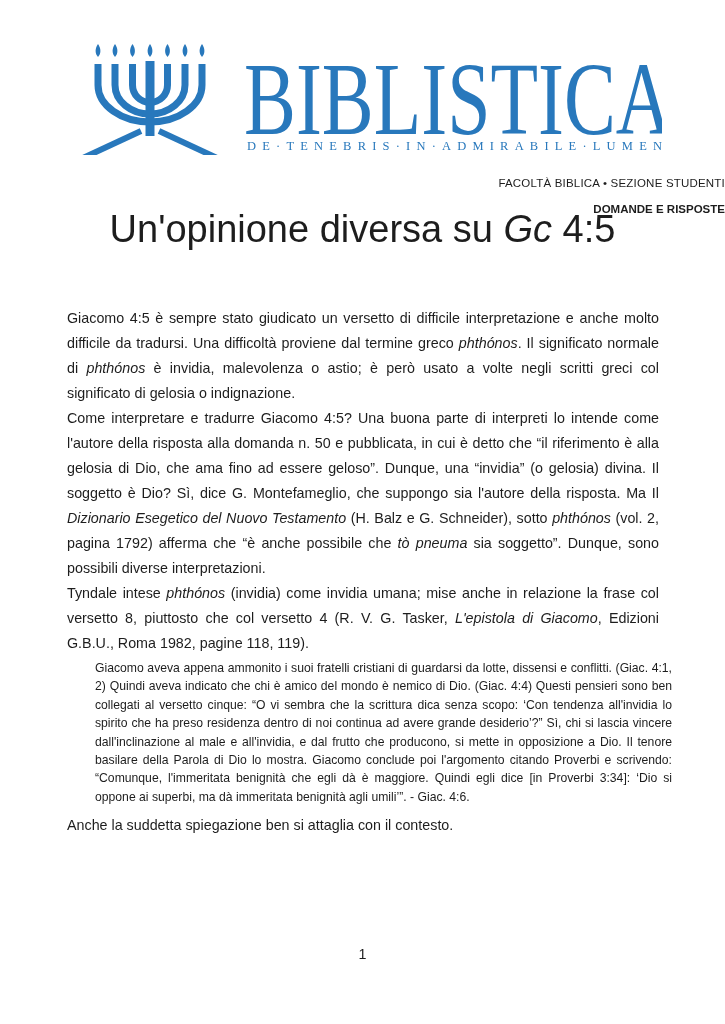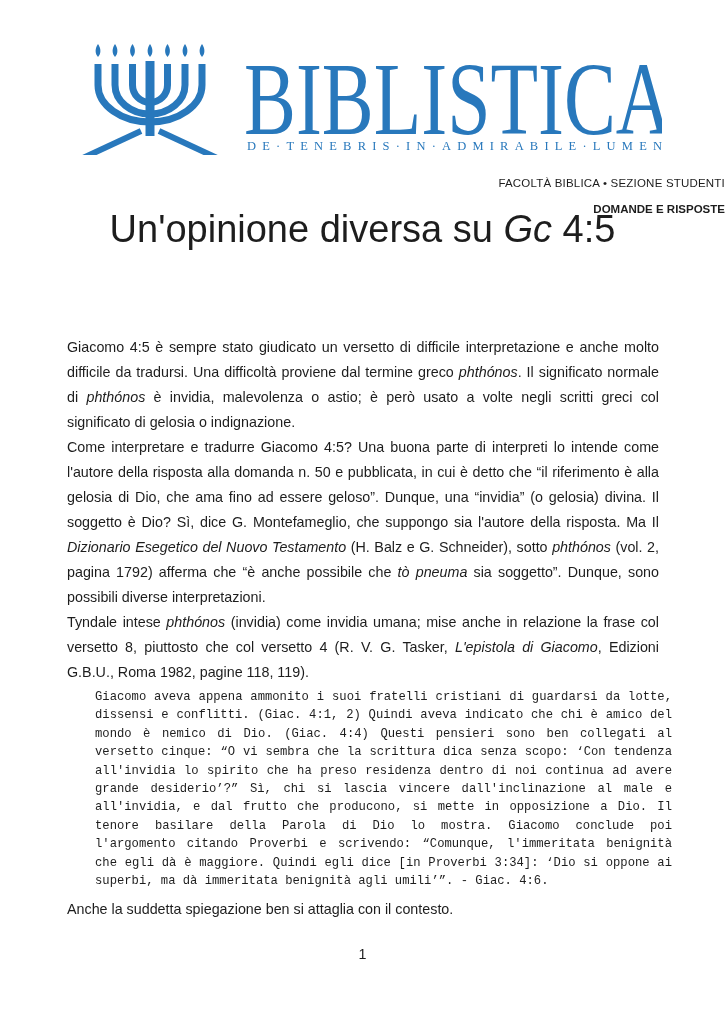--- a/index.html
+++ b/index.html
@@ -18,27 +18,27 @@
   .logo .brand { font-family:"Liberation Serif","DejaVu Serif",serif; fill:var(--logo-color); }
   .logo .tagline { font-family:"Liberation Serif","DejaVu Serif",serif; fill:var(--logo-color); }
   .hdr { position:absolute; top:177px; left:0; width:725px; text-align:right; }
   .hdr .line1 { font-size:11.5px; letter-spacing:0.2px; }
   .hdr .line2 { font-size:11.5px; font-weight:bold; margin-top:14px; }
   .title {
     position:absolute; top:206px; left:0; width:725px; text-align:center;
     font-size:38px; font-weight:normal; margin:0; line-height:1.25;
   }
   .content {
-    position:absolute; top:335px; left:67px; width:592px;
+    position:absolute; top:306px; left:67px; width:592px;
     font-size:14.3px; line-height:25px; text-align:justify;
   }
   .content p { margin:0; }
   .content p.quote {
     font-size:12.2px; line-height:18.4px;
-    margin:3px -13px 7px 28px; text-align:justify;font-family:Liberation Mono, monospace;
+    margin:3px -13px 7px 28px; text-align:justify;
   }
   .content i { font-style:italic; }
   .footer {
     position:absolute; top:946px; left:0; width:725px;
     text-align:center; font-size:14.3px;
   }
 </style>
 </head>
 <body>
 

